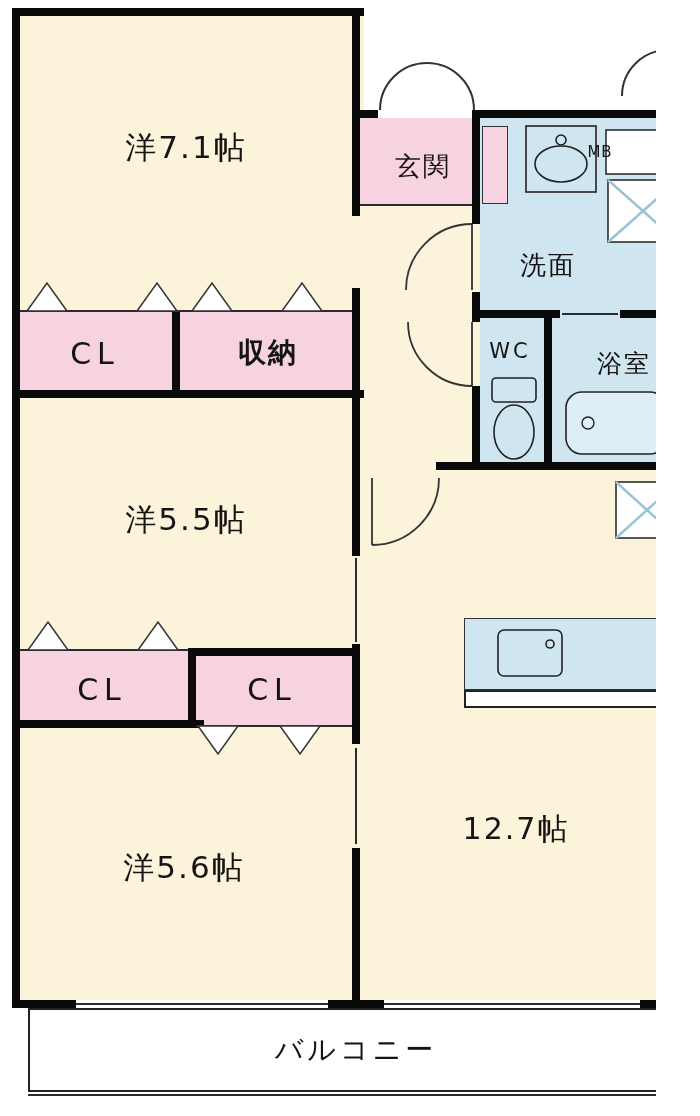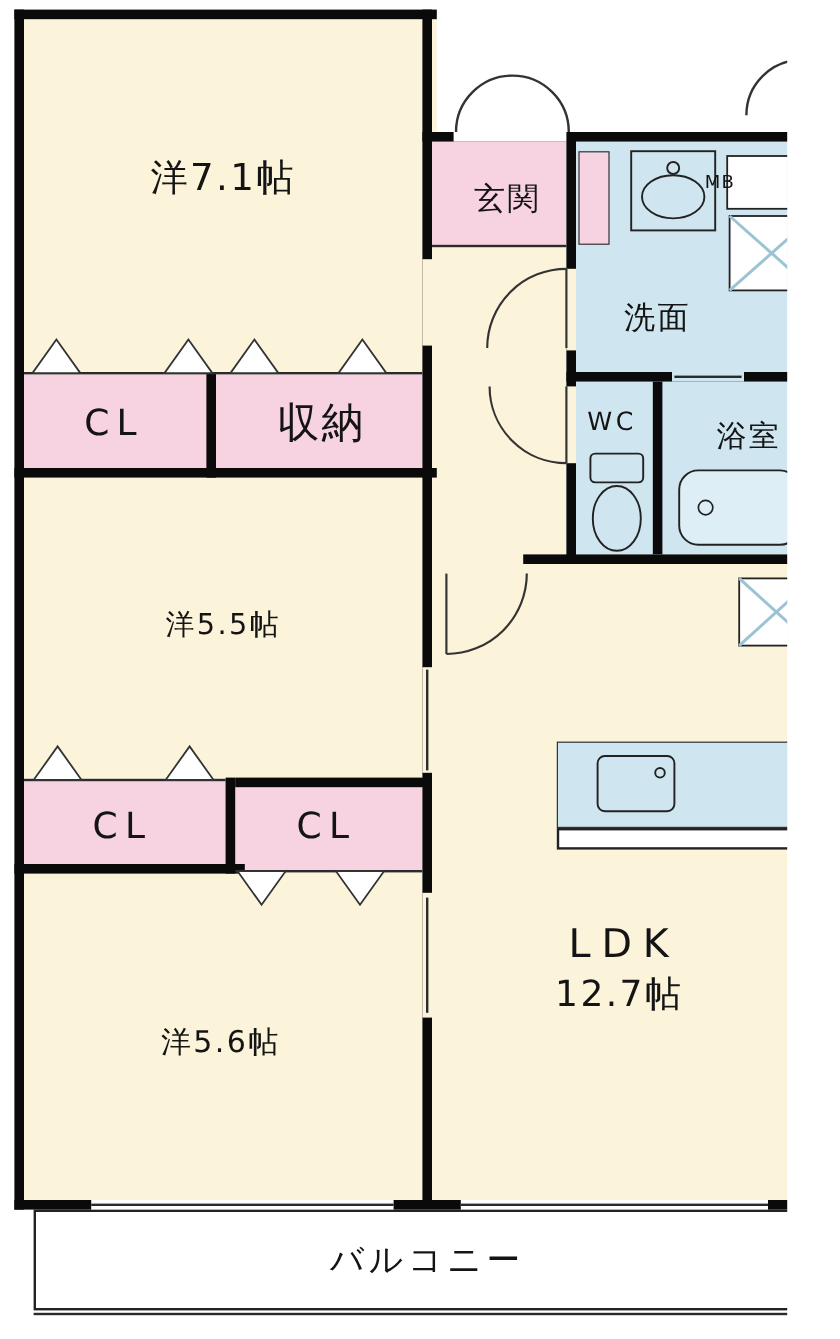--- a/index.html
+++ b/index.html
@@ -171,22 +171,21 @@
     </g>
   </svg>
 
   <div class="label" style="left:186px;top:148px;font-size:31px;">洋7.1帖</div>
   <div class="label" style="left:423px;top:166px;font-size:26px;">玄関</div>
   <div class="label" style="left:548px;top:265px;font-size:26px;text-align:center;">洗面</div>
   <div class="label" style="left:600px;top:152px;font-size:15px;letter-spacing:1px;">MB</div>
   <div class="label" style="left:510px;top:351px;font-size:21px;letter-spacing:3px;">WC</div>
   <div class="label" style="left:624px;top:363px;font-size:25px;font-family:Liberation Mono, monospace;">浴室</div>
   <div class="label" style="left:95px;top:353px;font-size:30px;letter-spacing:6px;">CL</div>
-  <div class="label" style="left:268px;top:353px;font-size:35px;">収納</div>
-  <div class="label" style="left:186px;top:520px;font-size:24px;text-align:center;">洋5.5帖</div>
+  <div class="label" style="left:268px;top:353px;font-size:28px;font-weight:bold;">収納</div>
+  <div class="label" style="left:186px;top:520px;font-size:31px;text-align:center;">洋5.5帖</div>
   <div class="label" style="left:102px;top:689px;font-size:30px;letter-spacing:6px;">CL</div>
   <div class="label" style="left:272px;top:689px;font-size:30px;letter-spacing:6px;">CL</div>
-  <div class="label" style="left:184px;top:868px;font-size:25px;">洋5.6帖</div>
-  <div class="label" style="left:520px;top:786px;font-size:33px;letter-spacing:9px;">LDK</div>
+  <div class="label" style="left:184px;top:868px;font-size:31px;">洋5.6帖</div>
   <div class="label" style="left:516px;top:829px;font-size:30px;">12.7帖</div>
   <div class="label" style="left:356px;top:1050px;font-size:28px;letter-spacing:4px;">バルコニー</div>
 
 </div>
 
 </body></html>

